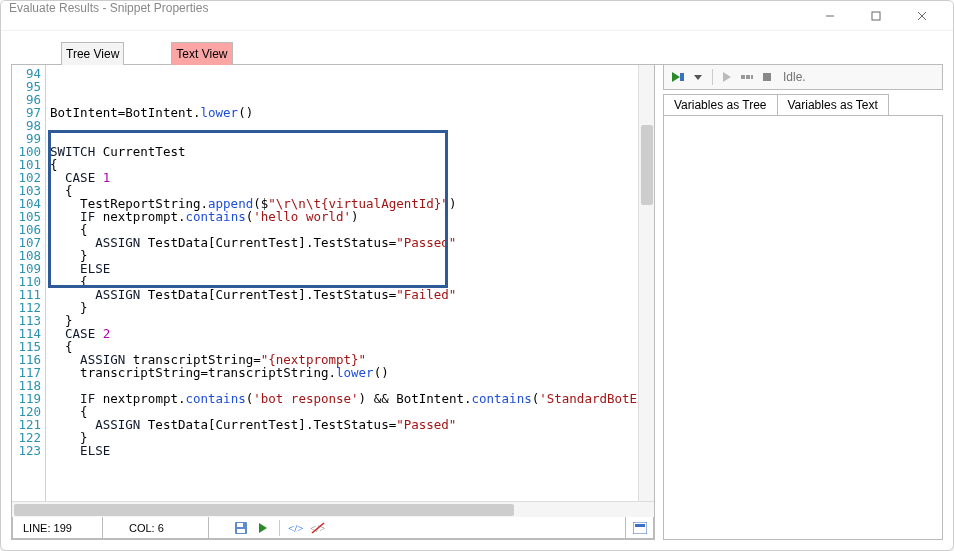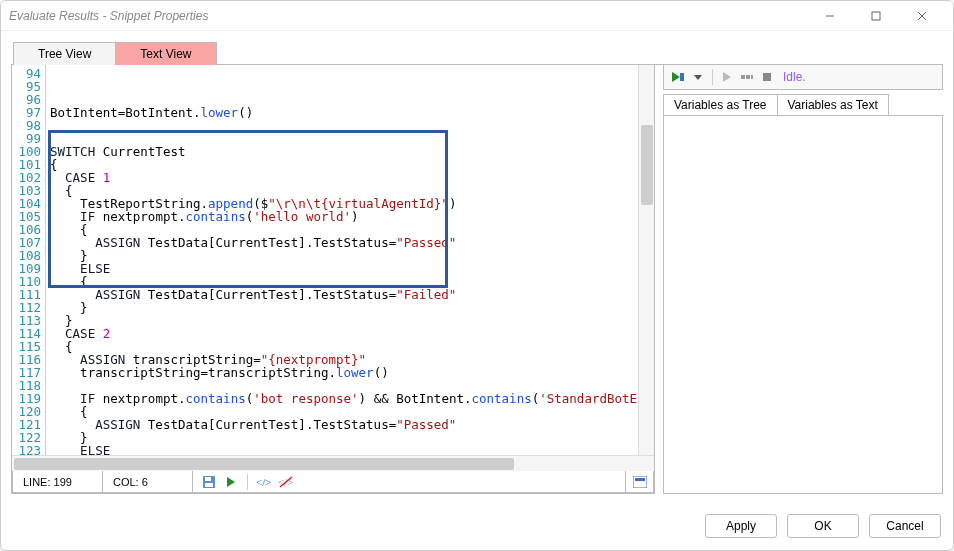--- a/index.html
+++ b/index.html
@@ -1,52 +1,52 @@
 <!DOCTYPE html>
 <html><head>
 <meta charset="utf-8">
 <style>
   * { box-sizing: border-box; margin: 0; padding: 0; }
   body { font-family: "Segoe UI", Tahoma, sans-serif; font-size: 12px; background: #fff; color: #000; user-select: none; }
   .window { width: 954px; height: 551px; border: 1px solid #ccc; display: flex; flex-direction: column; background: #fff; box-shadow: 0 2px 12px rgba(0,0,0,0.15); border-radius: 6px; overflow: hidden; }
-  .titlebar { height: 30px; display: flex; align-items: center; padding: 0 8px; border-bottom: 1px solid #f0f0f0; background: #fff; font-style: italic; }
+  .titlebar { height: 30px; display: flex; align-items: flex-start; padding: 0 8px; border-bottom: 1px solid #f0f0f0; background: #fff; }
   .titlebar-title { color: #888; font-size: 12px; flex: 1; }
   .titlebar-btns { display: flex; gap: 0; }
   .titlebar-btn { width: 46px; height: 30px; display: flex; align-items: center; justify-content: center; color: #666; }
   .titlebar-btn svg { width: 10px; height: 10px; }
   .body { flex: 1; display: flex; flex-direction: column; padding: 10px; gap: 0; overflow: hidden; }
   .tabs { display: flex; border-bottom: none; margin-left: 2px; }
-  .tab { padding: 4px 24px; border: 1px solid #bbb; border-bottom: none; background: #fff; font-size: 12px; margin-right: -1px; position: relative; top: 1px; }
+  .tab { padding: 4px 4px; border: 1px solid #bbb; border-bottom: none; background: #fff; font-size: 12px; margin-right: -1px; position: relative; top: 1px; margin-left: 48px; }
   .tab.inactive { background: #f4f4f4; }
   .tab.active { background: #fca5a5; z-index: 2; }
   .main-split { flex: 1; display: flex; gap: 8px; overflow: hidden; border-top: 1px solid #bbb; padding-top: 0; }
   .editor-panel { flex: 1; display: flex; flex-direction: column; border: 1px solid #bbb; border-top: none; overflow: hidden; }
   .editor-wrap { flex: 1; display: flex; overflow: hidden; position: relative; }
   .gutter { background: #fff; color: #2b91af; text-align: right; padding-right: 4px; font-family: Consolas, monospace; font-size: 12.5px; line-height: 13px; border-right: 1px solid #d0d0d0; width: 34px; padding-top: 2px; }
   .code { flex: 1; font-family: Consolas, monospace; font-size: 12.5px; line-height: 13px; white-space: pre; overflow: auto; padding-left: 4px; padding-top: 2px; position: relative; }
   .highlight-box { position: absolute; border: 3px solid #2e5a98; pointer-events: none; }
   .kw { color: #0f172a; }
   .fn { color: #1d4ed8; }
   .str { color: #a31515; }
   .num { color: #b000b0; }
   .plain { color: #000; }
   .hscroll { height: 16px; border-top: 1px solid #ddd; background: #f5f5f5; position: relative; }
   .hscroll-thumb { position: absolute; left: 2px; top: 2px; height: 12px; width: 500px; background: #cdcdcd; border-radius: 2px; }
-  .statusbar { height: 22px; display: flex; align-items: center; border: 1px solid #bbb; border-top: none; gap: 0; }
+  .statusbar { height: 22px; display: flex; align-items: center; border: 1px solid #bbb; border-top: none; gap: 16px; }
   .status-cell { border-right: 1px solid #bbb; padding: 0 10px; height: 100%; display: flex; align-items: center; font-size: 11px; width: 90px; }
   .status-tools { display: flex; gap: 6px; padding-left: 8px; align-items: center; flex: 1; height: 100%; }
   .status-tools .ticon { width: 16px; height: 16px; display: flex; align-items: center; justify-content: center; }
   .status-right { width: 28px; height: 100%; display: flex; align-items: center; justify-content: center; border-left: 1px solid #bbb; }
   .side-panel { width: 280px; display: flex; flex-direction: column; }
   .side-tabs { display: flex; border-bottom: 1px solid #bbb; }
   .side-tab { padding: 3px 10px; border: 1px solid #bbb; border-bottom: none; background: #fff; font-size: 12px; margin-right: -1px; }
   .side-toolbar { display: flex; align-items: center; gap: 4px; padding: 4px 6px; border: 1px solid #bbb; border-top: none; background: #f8f8f8; }
   .side-toolbar .ticon { width: 16px; height: 16px; display: flex; align-items: center; justify-content: center; }
   .side-toolbar .sep { width: 1px; height: 16px; background: #ccc; margin: 0 2px; }
-  .idle { font-size: 12px; color: #8b5cf6; margin-left: 4px; }
+  .idle { font-size: 12px; color: #737373; margin-left: 4px; }
   .var-tabs { display: flex; margin-top: 4px; }
   .var-tab { padding: 3px 10px; border: 1px solid #bbb; border-bottom: none; background: #fff; font-size: 12px; margin-right: -1px; }
   .var-body { flex: 1; border: 1px solid #bbb; background: #fff; }
   .button-row { display: flex; justify-content: flex-end; gap: 10px; padding: 10px 12px 12px; }
   .btn { min-width: 72px; padding: 4px 16px; border: 1px solid #bbb; background: #fff; border-radius: 3px; font-size: 12px; text-align: center; }
   .vscroll-track { position: absolute; right: 0; top: 0; width: 16px; height: 100%; background: #f5f5f5; border-left: 1px solid #ddd; }
   .vscroll-thumb { position: absolute; left: 2px; width: 12px; background: #cdcdcd; border-radius: 2px; }
 </style>
 </head>
 <body>
@@ -197,18 +197,13 @@
         </div>
         <div class="var-tabs">
           <div class="var-tab">Variables as Tree</div>
           <div class="var-tab">Variables as Text</div>
         </div>
         <div class="var-body"></div>
       </div>
     </div>
   </div>
 
-  <div class="button-row">
-    <div class="btn">Apply</div>
-    <div class="btn">OK</div>
-    <div class="btn">Cancel</div>
-  </div>
 </div>
 
 </body></html>

